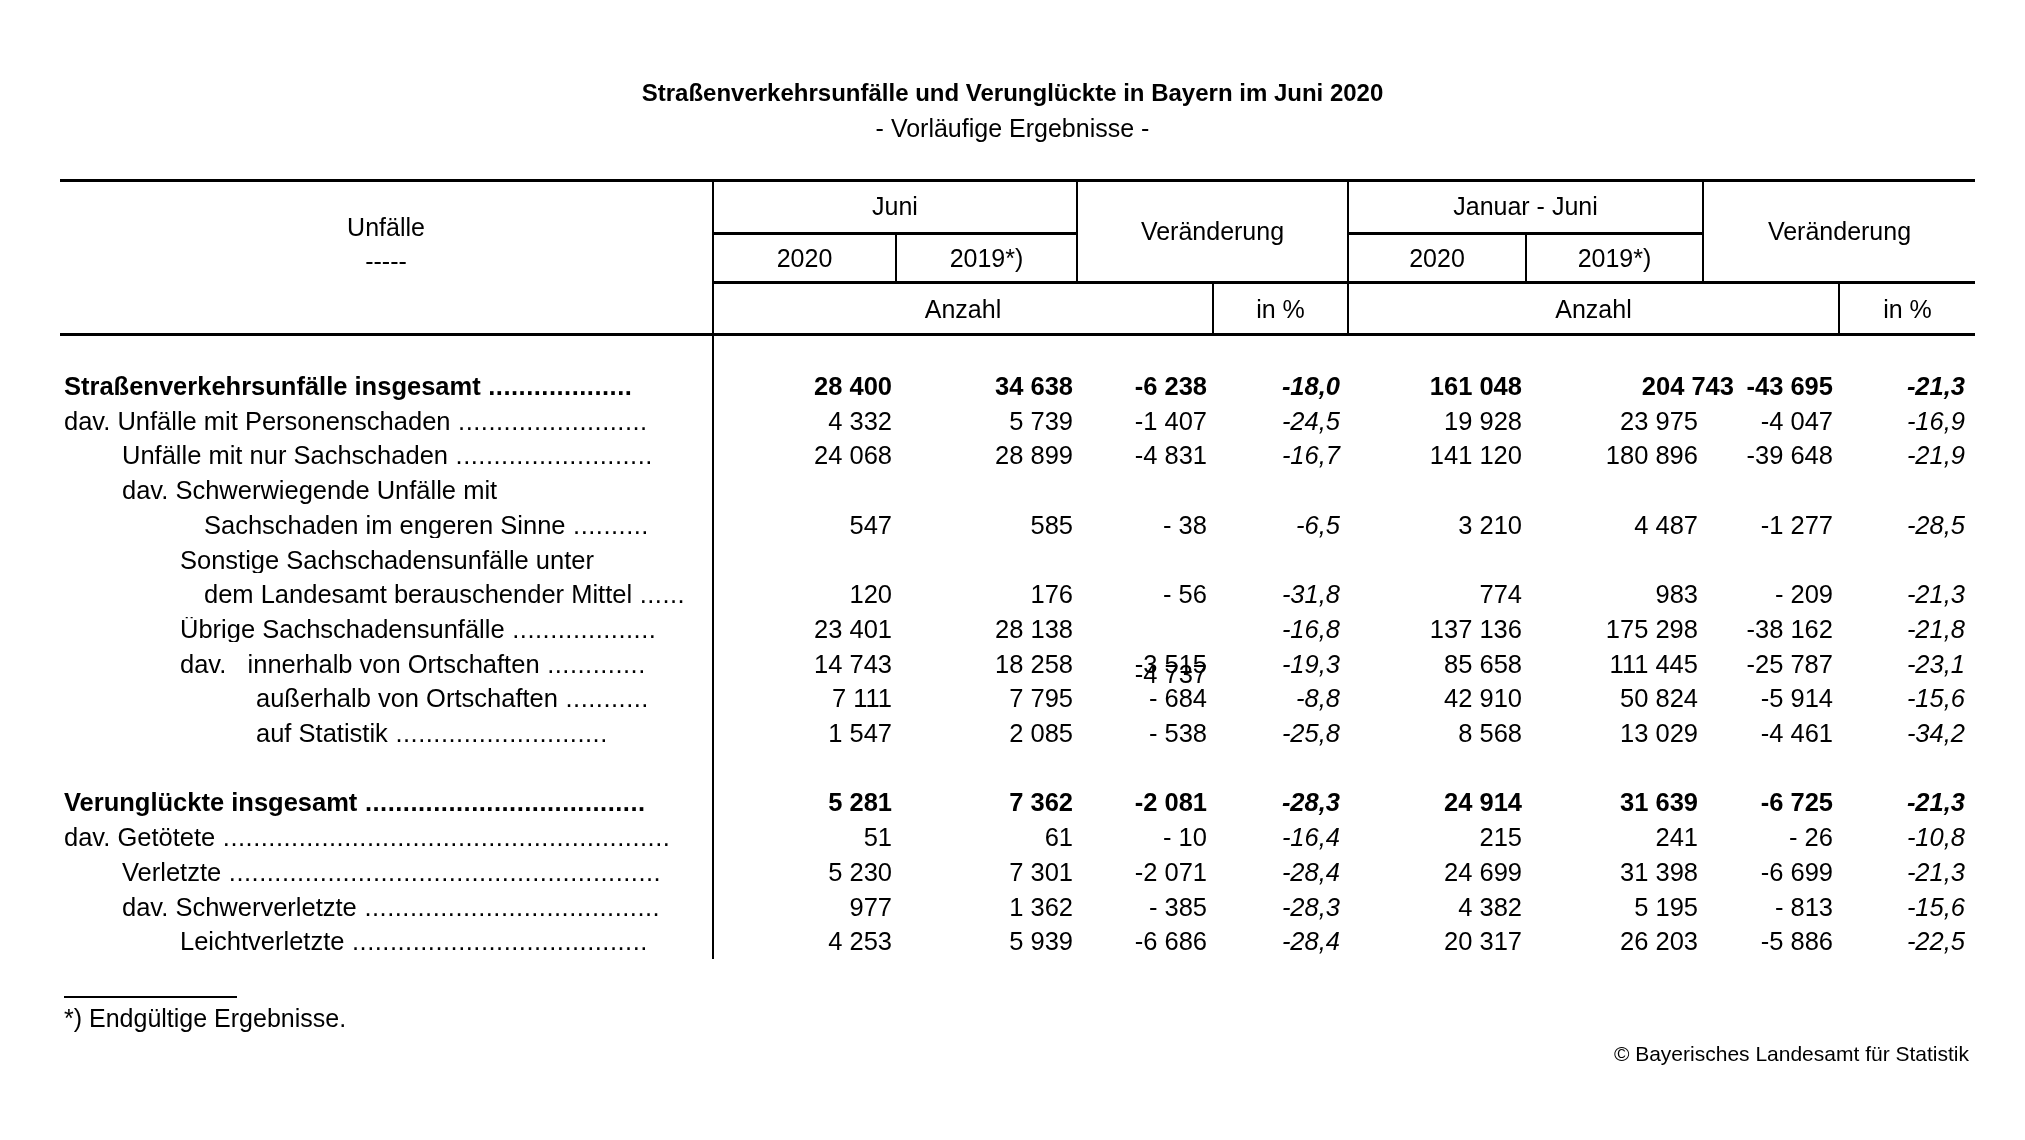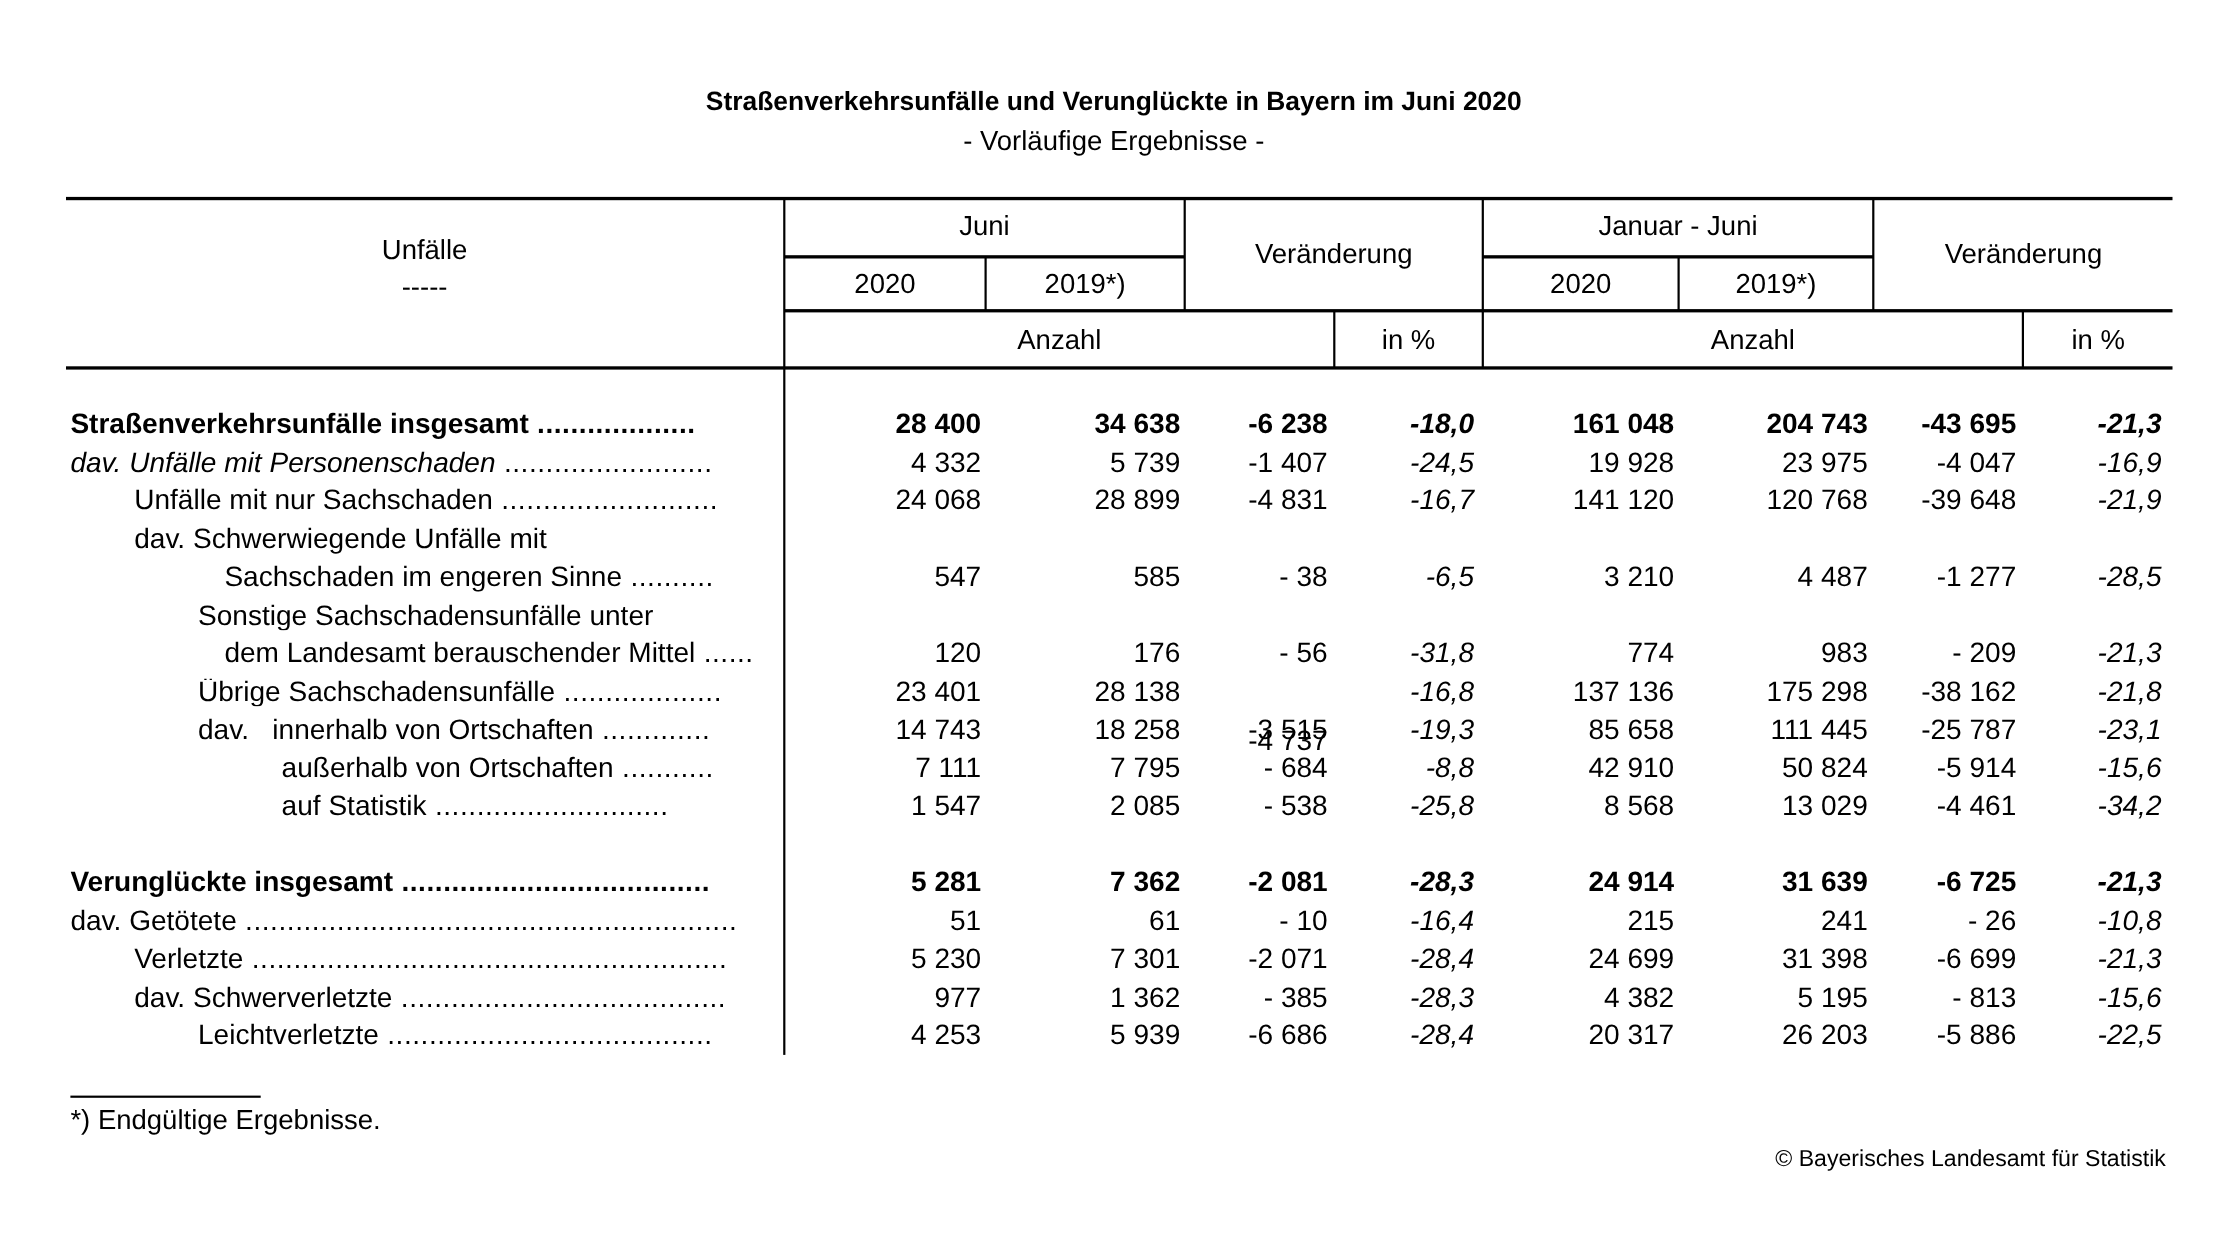--- a/index.html
+++ b/index.html
@@ -57,39 +57,39 @@
 <div class="hdr" style="left:1349px;width:489px;top:297px;">Anzahl</div>
 <div class="hdr" style="left:1840px;width:135px;top:297px;">in %</div>
 
 <div id="table-body">
     <div class="label bold" style="top: 374px; left: 64px; width: 624px; overflow: hidden;"><span style="white-space: pre;">Straßenverkehrsunfälle insgesamt</span><span class="dots" style="font-weight: bold;"> ...................</span></div>
     <div class="num bold" style="top: 374px; left: 732px; width: 160px;">28 400</div>
     <div class="num bold" style="top: 374px; left: 913px; width: 160px;">34 638</div>
     <div class="num bold" style="top: 374px; left: 1047px; width: 160px;">-6 238</div>
     <div class="num bold it" style="top: 374px; left: 1180px; width: 160px;">-18,0</div>
     <div class="num bold" style="top: 374px; left: 1362px; width: 160px;">161 048</div>
-    <div class="num bold" style="top: 374px; left: 1538px; width: 160px;">204 743</div>
+    <div class="num bold" style="top: 374px; left: 1574px; width: 160px;">204 743</div>
     <div class="num bold" style="top: 374px; left: 1673px; width: 160px;">-43 695</div>
     <div class="num bold it" style="top: 374px; left: 1805px; width: 160px;">-21,3</div>
-    <div class="label" style="top: 408.7px; left: 64px; width: 624px; overflow: hidden;"><span style="white-space: pre; font-style: italic;">dav. Unfälle mit Personenschaden</span><span class="dots" style="font-weight: normal;"> .........................</span></div>
+    <div class="label" style="top: 408.7px; left: 64px; width: 624px; overflow: hidden;"><span style="white-space: pre;">dav. Unfälle mit Personenschaden</span><span class="dots" style="font-weight: normal;"> .........................</span></div>
     <div class="num" style="top: 408.7px; left: 732px; width: 160px;">4 332</div>
     <div class="num" style="top: 408.7px; left: 913px; width: 160px;">5 739</div>
     <div class="num" style="top: 408.7px; left: 1047px; width: 160px;">-1 407</div>
     <div class="num it" style="top: 408.7px; left: 1180px; width: 160px;">-24,5</div>
     <div class="num" style="top: 408.7px; left: 1362px; width: 160px;">19 928</div>
     <div class="num" style="top: 408.7px; left: 1538px; width: 160px;">23 975</div>
     <div class="num" style="top: 408.7px; left: 1673px; width: 160px;">-4 047</div>
     <div class="num it" style="top: 408.7px; left: 1805px; width: 160px;">-16,9</div>
     <div class="label" style="top: 443.4px; left: 122px; width: 566px; overflow: hidden;"><span style="white-space: pre;">Unfälle mit nur Sachschaden</span><span class="dots" style="font-weight: normal;"> ..........................</span></div>
     <div class="num" style="top: 443.4px; left: 732px; width: 160px;">24 068</div>
     <div class="num" style="top: 443.4px; left: 913px; width: 160px;">28 899</div>
     <div class="num" style="top: 443.4px; left: 1047px; width: 160px;">-4 831</div>
     <div class="num it" style="top: 443.4px; left: 1180px; width: 160px;">-16,7</div>
     <div class="num" style="top: 443.4px; left: 1362px; width: 160px;">141 120</div>
-    <div class="num" style="top: 443.4px; left: 1538px; width: 160px;">120 768</div>
+    <div class="num" style="top: 443.4px; left: 1538px; width: 160px;">180 896</div>
     <div class="num" style="top: 443.4px; left: 1673px; width: 160px;">-39 648</div>
     <div class="num it" style="top: 443.4px; left: 1805px; width: 160px;">-21,9</div>
     <div class="label" style="top: 478.1px; left: 122px; width: 566px; overflow: hidden;"><span style="white-space: pre;">dav. Schwerwiegende Unfälle mit</span></div>
     <div class="label" style="top: 512.8px; left: 204px; width: 484px; overflow: hidden;"><span style="white-space: pre;">Sachschaden im engeren Sinne</span><span class="dots" style="font-weight: normal;"> ..........</span></div>
     <div class="num" style="top: 512.8px; left: 732px; width: 160px;">547</div>
     <div class="num" style="top: 512.8px; left: 913px; width: 160px;">585</div>
     <div class="num" style="top: 512.8px; left: 1047px; width: 160px;">- 38</div>
     <div class="num it" style="top: 512.8px; left: 1180px; width: 160px;">-6,5</div>
     <div class="num" style="top: 512.8px; left: 1362px; width: 160px;">3 210</div>
     <div class="num" style="top: 512.8px; left: 1538px; width: 160px;">4 487</div>

